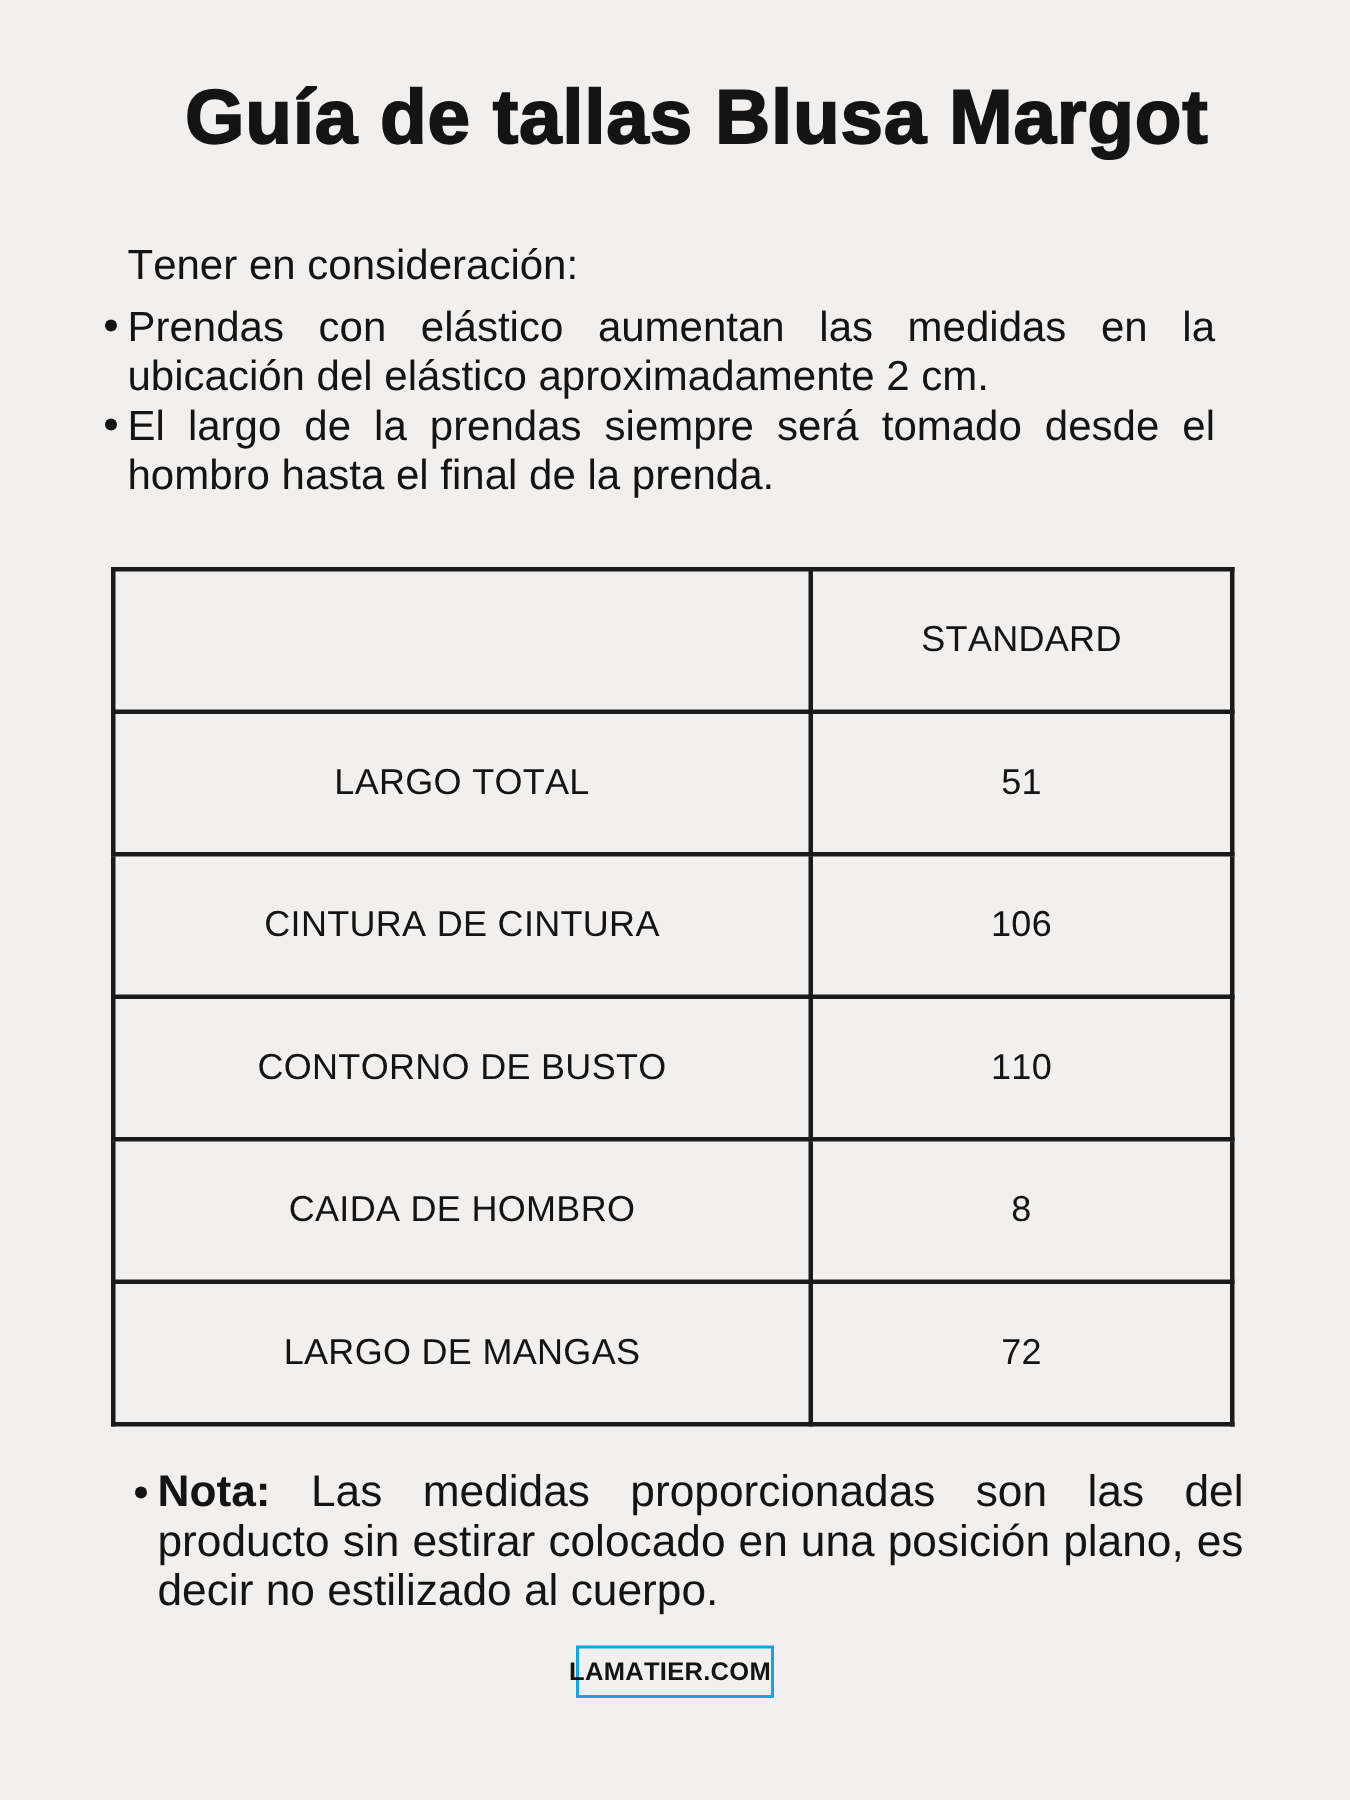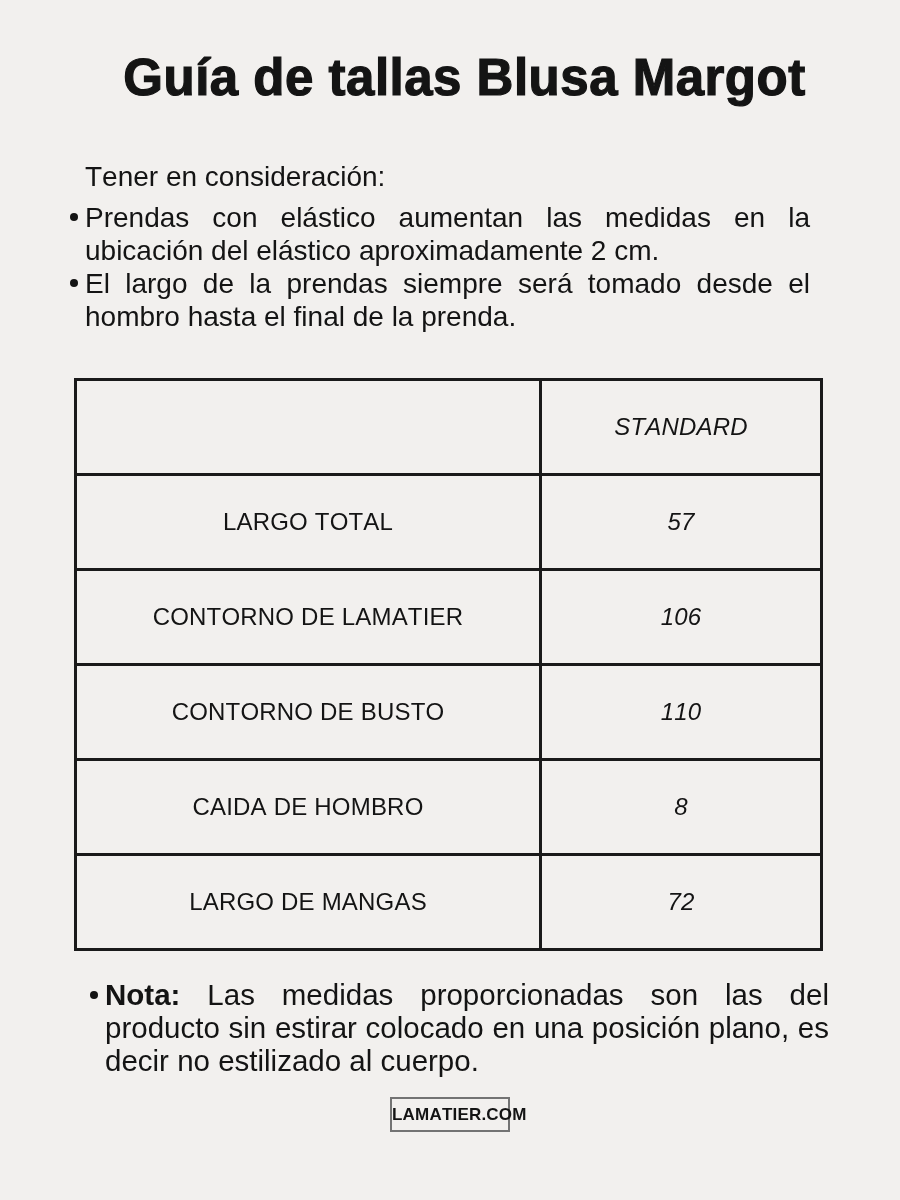--- a/index.html
+++ b/index.html
@@ -54,36 +54,36 @@
   .size-table td {
     border: 3px solid #1a1a1a;
     height: 95px;
     padding: 0;
     text-align: center;
     vertical-align: middle;
     font-size: 24px;
     letter-spacing: 0.2px;
   }
   .size-table .label-col { width: 465px; }
-  .size-table .value-col { width: 281px; font-style: italic; }
+  .size-table .value-col { width: 281px; }
 
   .note { position: relative; margin: 27px 16px 0 90px; padding-left: 15px; }
   .note .dot { top: 13px; }
   .note-text {
     margin: 0; width: 724px;
     font-size: 29.5px; line-height: 33px;
     text-align: justify;
   }
   .note-text b { font-weight: 700; }
 
   .footer { margin-top: 20px; display: flex; justify-content: center; }
   .brand-box {
-    width: 120px; height: 35px;
-    border: 2px solid #737373;
-    display: flex; align-items: center; justify-content: flex-start;
+    width: 132px; height: 35px;
+    border: 2px solid #0ea5e9;
+    display: flex; align-items: center; justify-content: flex-end;
     background: transparent;
   }
   .brand-text { font-size: 17px; font-weight: 700; letter-spacing: 0.2px; }
 </style>
 </head>
 <body>
 
 <main class="page">
 
   <h1 class="title">Guía de tallas Blusa Margot</h1>
@@ -103,24 +103,24 @@
   </section>
 
   <table class="size-table">
     <tbody>
       <tr>
         <td class="label-col"></td>
         <td class="value-col">STANDARD</td>
       </tr>
       <tr>
         <td class="label-col">LARGO TOTAL</td>
-        <td class="value-col">57</td>
+        <td class="value-col">51</td>
       </tr>
       <tr>
-        <td class="label-col">CONTORNO DE LAMATIER</td>
+        <td class="label-col">CINTURA DE CINTURA</td>
         <td class="value-col">106</td>
       </tr>
       <tr>
         <td class="label-col">CONTORNO DE BUSTO</td>
         <td class="value-col">110</td>
       </tr>
       <tr>
         <td class="label-col">CAIDA DE HOMBRO</td>
         <td class="value-col">8</td>
       </tr>

